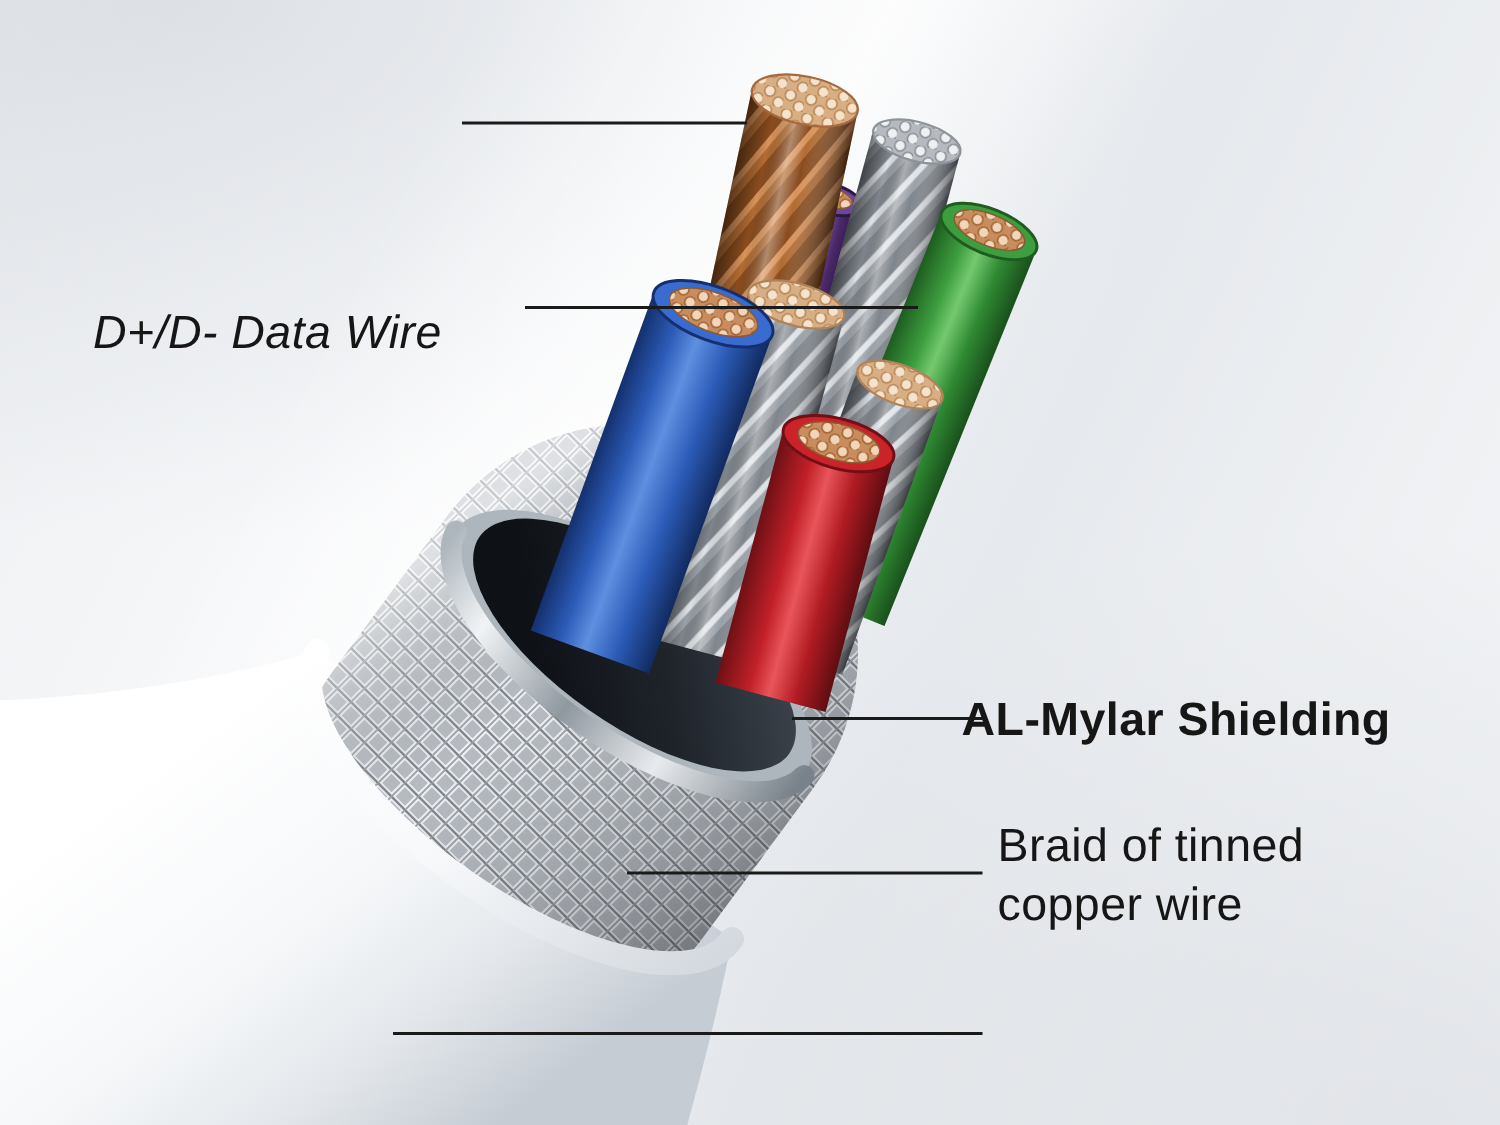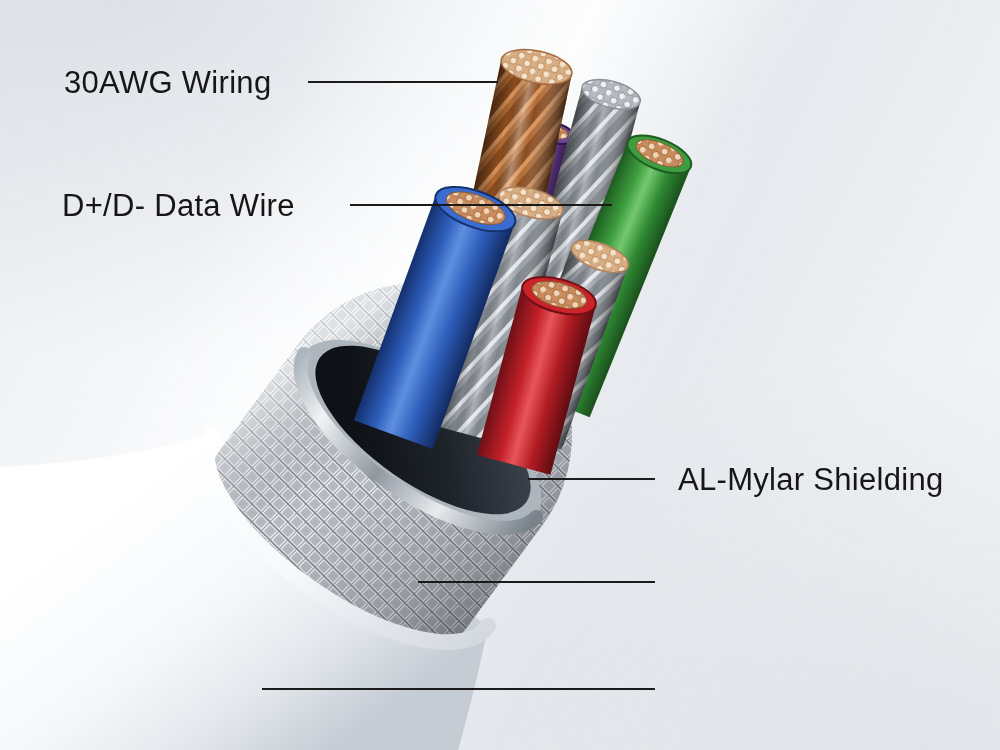--- a/index.html
+++ b/index.html
@@ -208,31 +208,31 @@
 
     <g transform="translate(515,460) rotate(15)">
       <rect x="-38" y="-170" width="76" height="175" fill="url(#gRed)"></rect>
       <ellipse cx="0" cy="-170" rx="38" ry="16.5" fill="#cc2229" stroke="#6e1016" stroke-width="2"></ellipse>
       <ellipse cx="0" cy="-171" rx="28" ry="12" fill="url(#dotsCopper)" stroke="#8a5a32" stroke-width="1"></ellipse>
     </g>
 
     <path d="M304 354 A 142 60 35 0 0 536 517" fill="none" stroke="url(#gFoil)" stroke-width="14" stroke-linecap="round"></path>
   </svg>
 
-  <div class="label" style="left:64px;top:63px;">
-    <span>30AWG Wiring</span>
-  </div>
   <div class="leader" style="left:308px;top:81px;width:190px;"></div>
 
-  <div class="label" style="left:62px;top:186px;">
+  <div class="label" style="left:62px;top:202px;font-style:italic;">
     <span>D+/D- Data Wire</span>
   </div>
   <div class="leader" style="left:350px;top:204px;width:262px;"></div>
 
   <div class="leader" style="left:528px;top:478px;width:127px;"></div>
-  <div class="label" style="left:678px;top:460px;">
+  <div class="label" style="left:641px;top:460px;font-weight:bold;">
     <span>AL-Mylar Shielding</span>
   </div>
 
   <div class="leader" style="left:418px;top:581px;width:237px;"></div>
+  <div class="label wrap" style="left:665px;top:544px;">
+    <span>Braid of tinned copper wire</span>
+  </div>
 
   <div class="leader" style="left:262px;top:688px;width:393px;"></div>
 </div>
 
 </body></html>

